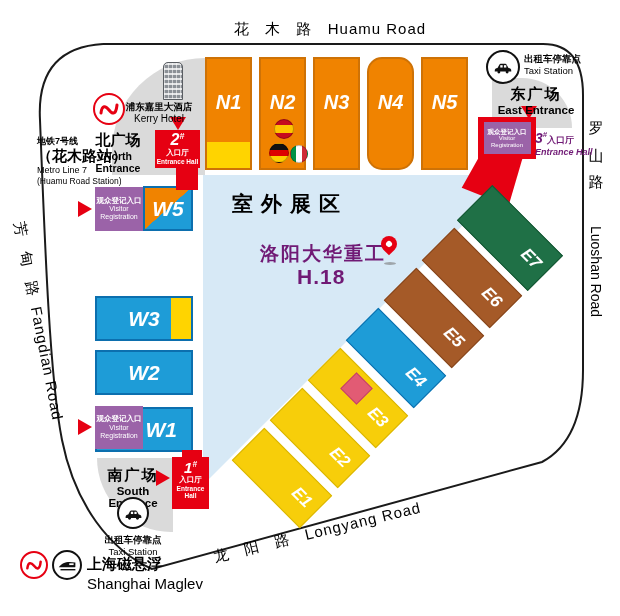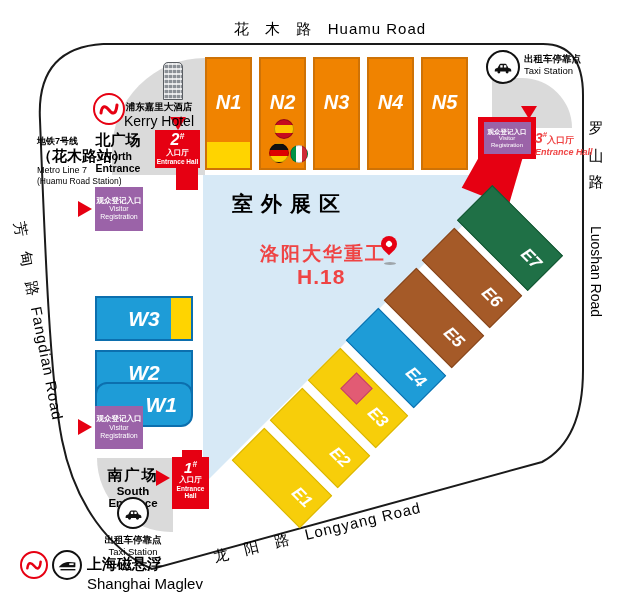--- a/index.html
+++ b/index.html
@@ -35,21 +35,21 @@
            border-bottom:8px solid transparent;border-left:14px solid #E60012;z-index:5;}
   .arrow-d{position:absolute;width:0;height:0;border-left:8px solid transparent;
            border-right:8px solid transparent;border-top:13px solid #E60012;z-index:5;}
   .purple{background:#9B63A8;color:#fff;text-align:center;line-height:1.15;}
   .reg-zh{font-size:7.5px;font-weight:bold;}
   .reg-en{font-size:7px;}
   
   .t{position:absolute;z-index:6;}
   .ctr{text-align:center;}
   .b{font-weight:bold;}
-  .redtxt{color:#ef4444;}
+  .redtxt{color:#701a75;}
   
   .circ{position:absolute;background:#fff;border:2.5px solid #111;border-radius:50%;
         display:flex;align-items:center;justify-content:center;z-index:6;box-sizing:border-box;}
   
   .flag{position:absolute;border-radius:50%;border:1px solid rgba(0,0,0,.25);box-sizing:border-box;}
   .flag-es{background:linear-gradient(180deg,#C60B1E 28%,#FFC400 28%,#FFC400 72%,#C60B1E 72%);}
   .flag-de{background:linear-gradient(180deg,#111 33%,#DD0000 33%,#DD0000 66%,#FFCE00 66%);}
   .flag-it{background:linear-gradient(90deg,#009246 33%,#fff 33%,#fff 66%,#CE2B37 66%);}
   
   .pin{position:absolute;width:16px;height:16px;background:#E60012;
@@ -106,49 +106,52 @@
   </div>
   <div class="hall hall-n" style="left:259px;">
     <span>N2</span>
     <div class="flag flag-es" style="left:13px;top:60px;width:20px;height:20px;"></div>
     <div class="flag flag-de" style="left:8px;top:84px;width:20px;height:20px;"></div>
     <div class="flag flag-it" style="left:29px;top:86px;width:18px;height:18px;"></div>
   </div>
   <div class="hall hall-n" style="left:313px;">
     <span>N3</span>
   </div>
-  <div class="hall hall-n" style="left:367px;">
+  <div class="hall hall-n" style="left:367px;border-radius:15px;">
     <span>N4</span>
   </div>
   <div class="hall hall-n" style="left:421px;">
     <span>N5</span>
   </div>
 
   <div class="triangle"></div>
   <div class="t b redtxt" style="left:260px;top:241px;font-size:19px;letter-spacing:2px;">洛阳大华重工</div>
   <div class="t b" style="left:232px;top:190px;font-size:21px;letter-spacing:8px;">室外展区</div>
   <div class="pin" style="left:381px;top:236px;"></div>
   <div class="pin-shadow" style="left:384px;top:262px;"></div>
   <div class="t b redtxt" style="left:297px;top:265px;font-size:21px;letter-spacing:1px;">H.18</div>
 
+  <div class="hall hall-w" style="top:186px;background:linear-gradient(to bottom right,#F08300 49.8%,#1E9CD7 50.2%);border:2px solid #0C6FAE;width:50px;left:143px;">
+    <span>W5</span>
+  </div>
   <div class="purple abs" style="left:95px;top:187px;width:48px;height:44px;z-index:3;display:flex;flex-direction:column;justify-content:center;">
     <span class="reg-zh">观众登记入口</span>
     <span class="reg-en">Visitor</span>
     <span class="reg-en">Registration</span>
   </div>
   <div class="arrow-r" style="left:78px;top:201px;"></div>
 
   <div class="hall hall-w" style="top:296px;">
     <span>W3</span>
     <div class="abs" style="right:0;top:0;bottom:0;width:20px;background:#FFD400;"></div>
   </div>
   <div class="hall hall-w" style="top:350px;">
     <span>W2</span>
   </div>
-  <div class="hall hall-w" style="top:382px;justify-content:flex-end;padding-right:14px;border-radius:12px;">
+  <div class="hall hall-w" style="top:407px;justify-content:flex-end;padding-right:14px;">
     <span>W1</span>
   </div>
   <div class="purple abs" style="left:95px;top:406px;width:48px;height:43px;z-index:3;display:flex;flex-direction:column;justify-content:center;">
     <span class="reg-zh">观众登记入口</span>
     <span class="reg-en">Visitor</span>
     <span class="reg-en">Registration</span>
   </div>
   <div class="arrow-r" style="left:78px;top:419px;"></div>
 
   <div class="hall-e e-yellow" style="left:282px;top:478px;">
@@ -217,36 +220,40 @@
     <div style="font-size:8.5px;">(Huamu Road Station)</div>
   </div>
   <div class="circ" style="left:93px;top:93px;width:32px;height:32px;border-color:#E60012;">
     <svg width="24" height="24" viewBox="0 0 24 24">
         <path d="M4 16 C5 8 8.5 8.5 12 13 C15.5 17.5 19 18 20 8" fill="none" stroke="#E60012" stroke-width="3" stroke-linecap="round"></path>
       </svg>
   </div>
   <div class="bldg" style="left:163px;top:62px;"></div>
   <div class="t ctr" style="left:120px;top:101px;width:78px;line-height:1.25;">
     <div class="b" style="font-size:9.5px;">浦东嘉里大酒店</div>
-    <div style="font-size:14px;">Kerry Hotel</div>
+    <div style="font-size:10px;">Kerry Hotel</div>
   </div>
 
   <div class="circ" style="left:486px;top:50px;width:34px;height:34px;">
     <svg width="22" height="22" viewBox="0 0 24 24">
         <path d="M3 16 q0-3 3-3 l2-3.5 q.5-1 1.5-1 h5 q1 0 1.5 1 l2 3.5 q3 0 3 3 v1 H3 z" fill="#111"></path>
       <rect x="9" y="10" width="2.6" height="2.6" fill="#fff"></rect>
         <rect x="13" y="10" width="2.6" height="2.6" fill="#fff"></rect>
       <circle cx="7.5" cy="17.5" r="1.6" fill="#111"></circle>
         <circle cx="16.5" cy="17.5" r="1.6" fill="#111"></circle>
       </svg>
   </div>
   <div class="t" style="left:524px;top:53px;line-height:1.3;">
     <div class="b" style="font-size:9.5px;">出租车停靠点</div>
     <div style="font-size:9.5px;">Taxi Station</div>
   </div>
+  <div class="t ctr" style="left:494px;top:85px;width:84px;">
+    <div class="b" style="font-size:15px;letter-spacing:2px;">东广场</div>
+    <div class="b" style="font-size:11.5px;">East Entrance</div>
+  </div>
 
   <div class="t ctr" style="left:96px;top:466px;width:74px;">
     <div class="b" style="font-size:15px;letter-spacing:2px;">南广场</div>
     <div class="b" style="font-size:11.5px;">South Entrance</div>
   </div>
   <div class="circ" style="left:117px;top:497px;width:32px;height:32px;">
     <svg width="21" height="21" viewBox="0 0 24 24">
         <path d="M3 16 q0-3 3-3 l2-3.5 q.5-1 1.5-1 h5 q1 0 1.5 1 l2 3.5 q3 0 3 3 v1 H3 z" fill="#111"></path>
       <rect x="9" y="10" width="2.6" height="2.6" fill="#fff"></rect>
         <rect x="13" y="10" width="2.6" height="2.6" fill="#fff"></rect>

